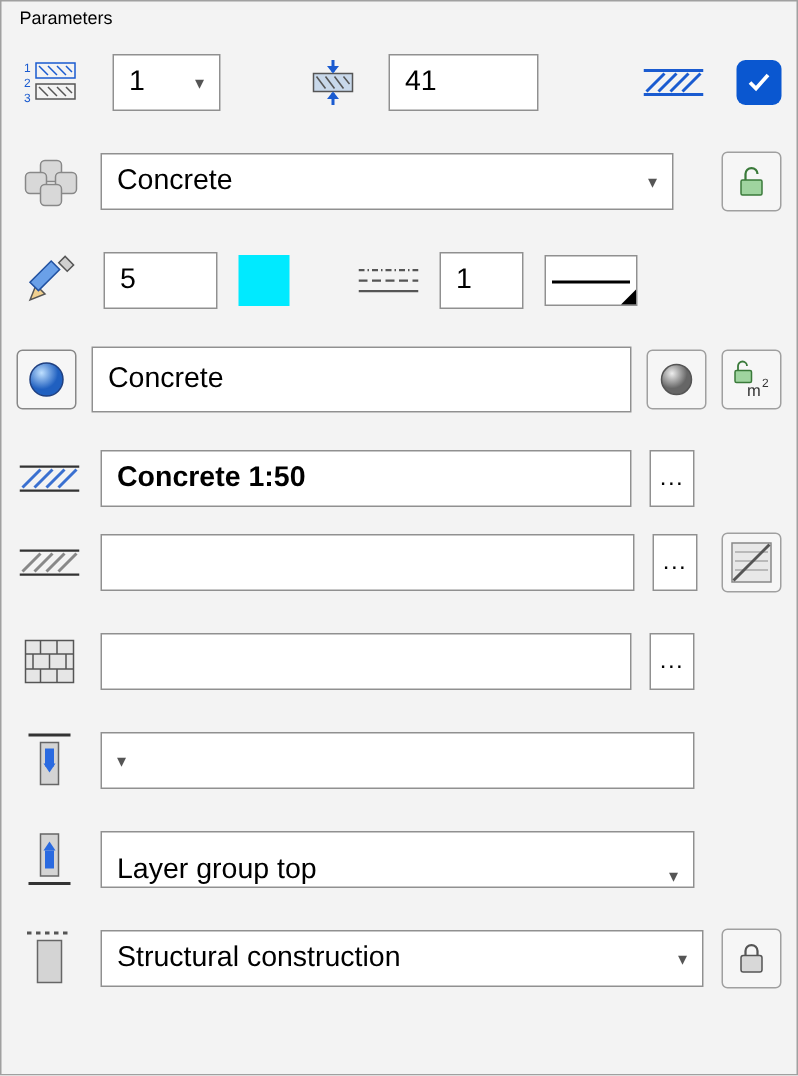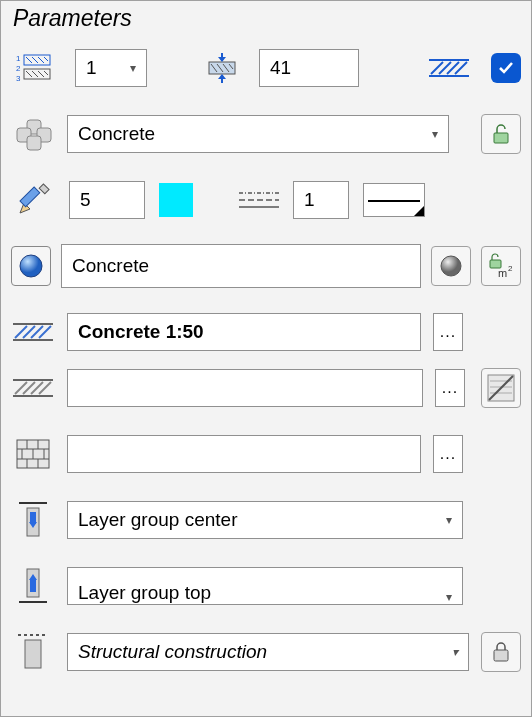--- a/index.html
+++ b/index.html
@@ -12,23 +12,22 @@
     height: 717px;
     overflow: hidden;
     color: #000;
   }
   .panel {
     border: 1px solid #a0a0a0;
     height: 100%;
     padding: 4px 10px 10px 10px;
   }
   .panel-title {
-    font-size: 23px;
+    font-size: 12px;
     padding: 0 0 14px 2px;
-    font-style: italic;
   }
   .row {
     display: flex;
     align-items: center;
     gap: 12px;
     margin-bottom: 22px;
   }
   .icon-slot {
     width: 44px;
     height: 44px;
@@ -350,21 +349,20 @@
   <div class="row">
     <div class="icon-slot">
       <svg width="32" height="40" viewBox="0 0 32 40">
         <line x1="2" y1="3" x2="30" y2="3" stroke="#333" stroke-width="2"></line>
         <rect x="10" y="8" width="12" height="28" fill="#d4d4d4" stroke="#666"></rect>
         <rect x="13" y="12" width="6" height="12" fill="#2a6ae0"></rect>
         <polygon points="16,28 12,22 20,22" fill="#2a6ae0"></polygon>
       </svg>
     </div>
     <div class="select" style="flex:1;">
-      <span>Layer group center</span>
       <span class="chev">▾</span>
     </div>
     <div style="width:46px;"></div>
   </div>
 
   <div class="row">
     <div class="icon-slot">
       <svg width="32" height="40" viewBox="0 0 32 40">
         <rect x="10" y="3" width="12" height="28" fill="#d4d4d4" stroke="#666"></rect>
         <rect x="13" y="14" width="6" height="12" fill="#2a6ae0"></rect>
@@ -379,21 +377,21 @@
     <div style="width:46px;"></div>
   </div>
 
   <div class="row" style="margin-bottom:6px;">
     <div class="icon-slot">
       <svg width="34" height="40" viewBox="0 0 34 40">
         <line x1="2" y1="3" x2="32" y2="3" stroke="#555" stroke-width="2" stroke-dasharray="3 3"></line>
         <rect x="9" y="8" width="16" height="28" fill="#d4d4d4" stroke="#666"></rect>
       </svg>
     </div>
-    <div class="select" style="flex:1;font-style:italic;">
+    <div class="select" style="flex:1;">
       <span>Structural construction</span>
       <span class="chev">▾</span>
     </div>
     <div class="btn-icon">
       <svg width="20" height="22" viewBox="0 0 20 22">
         <rect x="3" y="9" width="14" height="11" rx="1.5" fill="#d8d8d8" stroke="#555"></rect>
         <path d="M 6 9 V 6 a 4 4 0 0 1 8 0 V 9" fill="none" stroke="#555" stroke-width="1.5"></path>
       </svg>
     </div>
   </div>

